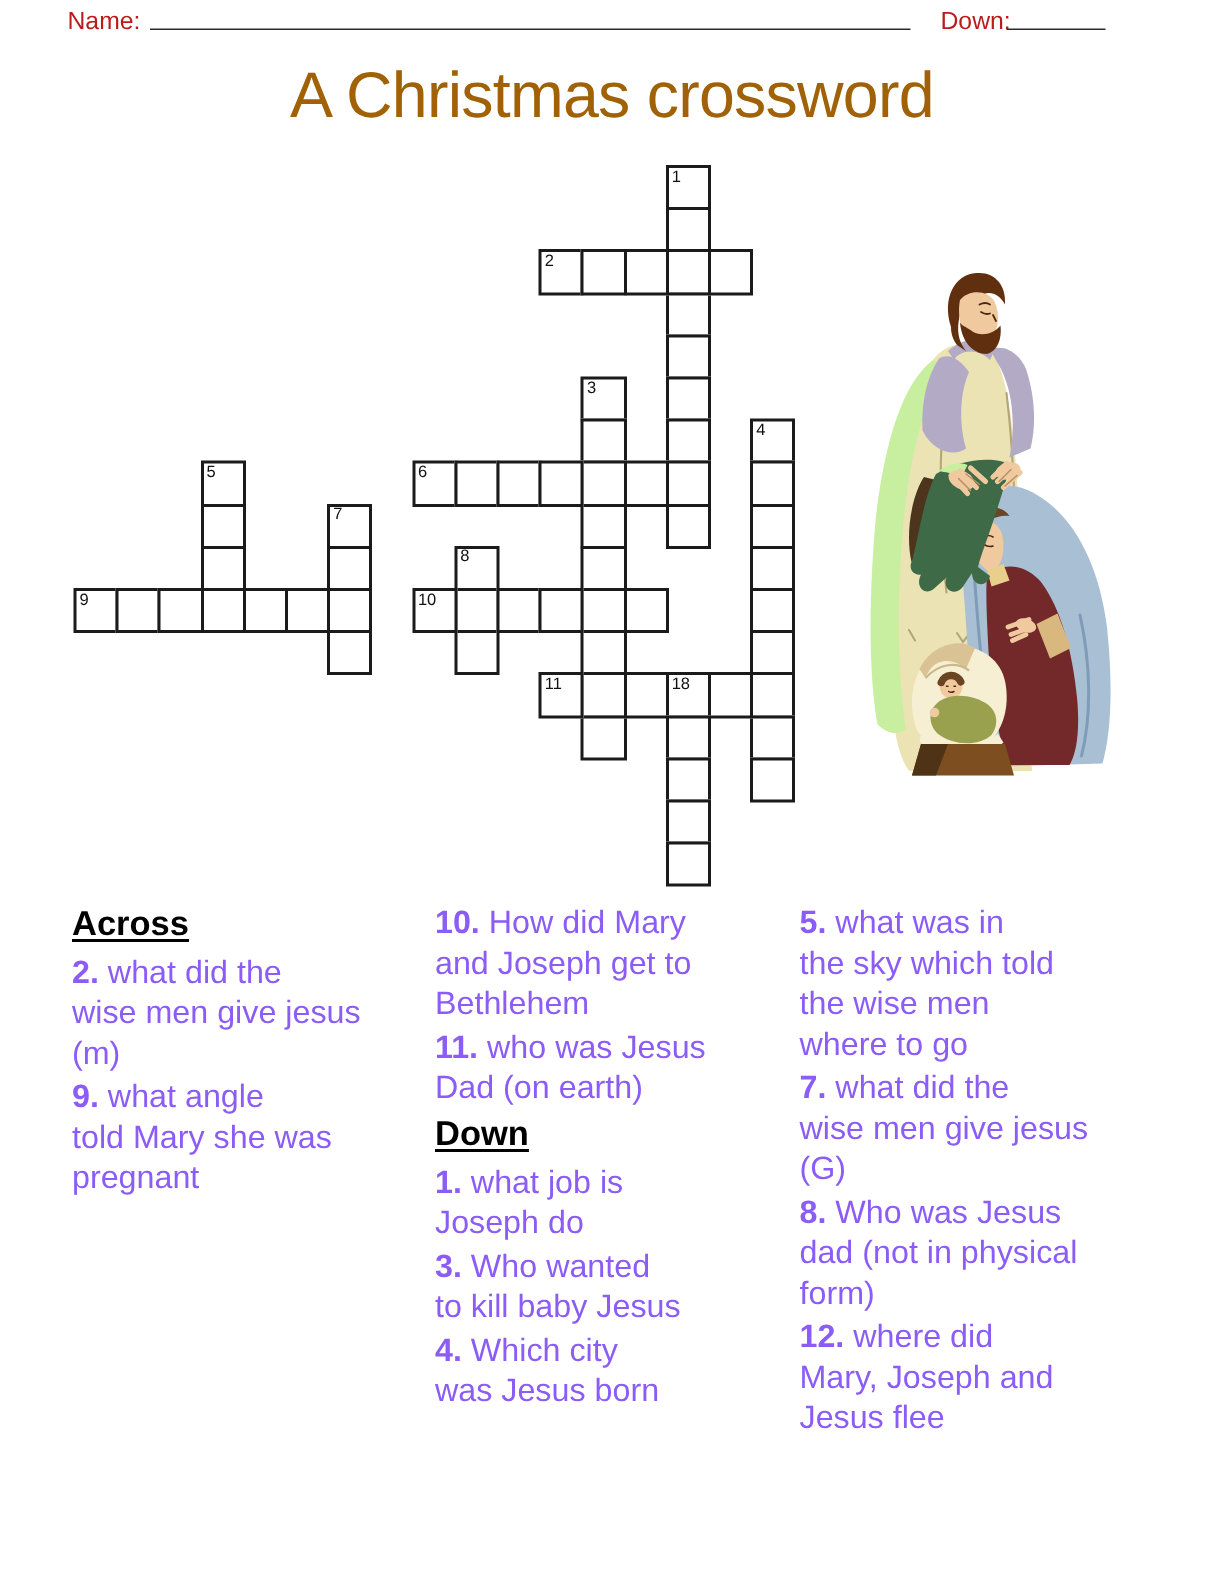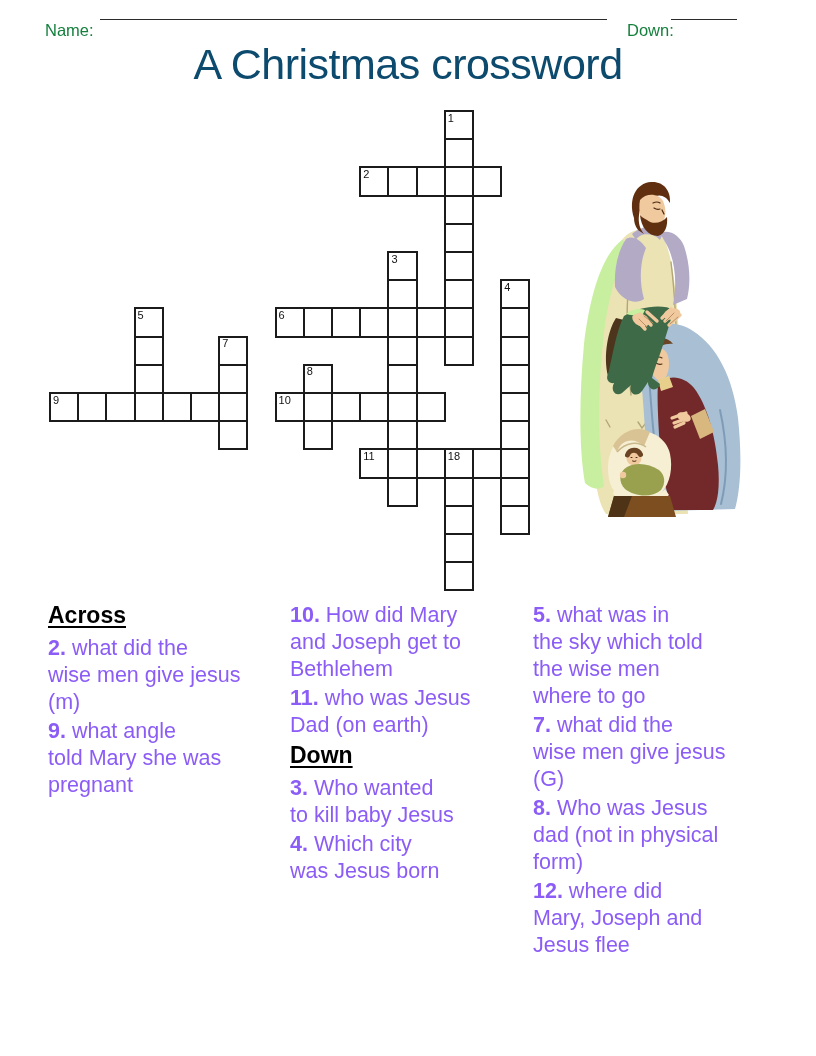--- a/index.html
+++ b/index.html
@@ -4,31 +4,31 @@
 <style>
   html,body{margin:0;padding:0;background:#fff;}
   body{
     position:relative;
     width:816px;height:1056px;
     font-family:"Liberation Sans", sans-serif;
     color:#000;
     overflow:hidden;
   }
   
-  .hdr-label{position:absolute;top:20px;font-size:16.5px;line-height:20px;color:#15803d;}
+  .hdr-label{position:absolute;top:4px;font-size:16.5px;line-height:20px;color:#b91c1c;}
   .hdr-line{position:absolute;top:4px;height:15px;border-bottom:1.6px solid #2b2b2b;}
   #name-label{left:45px;}
   #name-line{left:100px;width:507px;}
   #date-label{left:627px;}
   #date-line{left:671px;width:66px;}
   
   #title{
     position:absolute;top:41px;left:0;width:100%;
     text-align:center;font-size:43px;line-height:46px;
-    font-weight:400;letter-spacing:-0.5px;color:#0c4a6e;
+    font-weight:400;letter-spacing:-0.5px;color:#a16207;
   }
   
   #grid{position:absolute;left:49px;top:110px;width:484px;height:484px;}
   .cell{
     position:absolute;width:30.2px;height:30.2px;
     box-sizing:border-box;border:2px solid #1b1b1b;background:#fff;
   }
   .cellnum{
     position:absolute;top:0.5px;left:2px;
     font-size:11px;line-height:11px;color:#111;
@@ -219,20 +219,22 @@
 told Mary she was
 pregnant</span></p>
   </div>
 <div class="clue-col" id="clue-col-2">
     <p class="clue"><b>10.</b><span> How did Mary
 and Joseph get to
 Bethlehem</span></p>
     <p class="clue"><b>11.</b><span> who was Jesus
 Dad (on earth)</span></p>
     <div class="clue-heading">Down</div>
+    <p class="clue"><b>1.</b><span> what job is
+Joseph do</span></p>
     <p class="clue"><b>3.</b><span> Who wanted
 to kill baby Jesus</span></p>
     <p class="clue"><b>4.</b><span> Which city
 was Jesus born</span></p>
   </div>
 <div class="clue-col" id="clue-col-3">
     <p class="clue"><b>5.</b><span> what was in
 the sky which told
 the wise men
 where to go</span></p>

